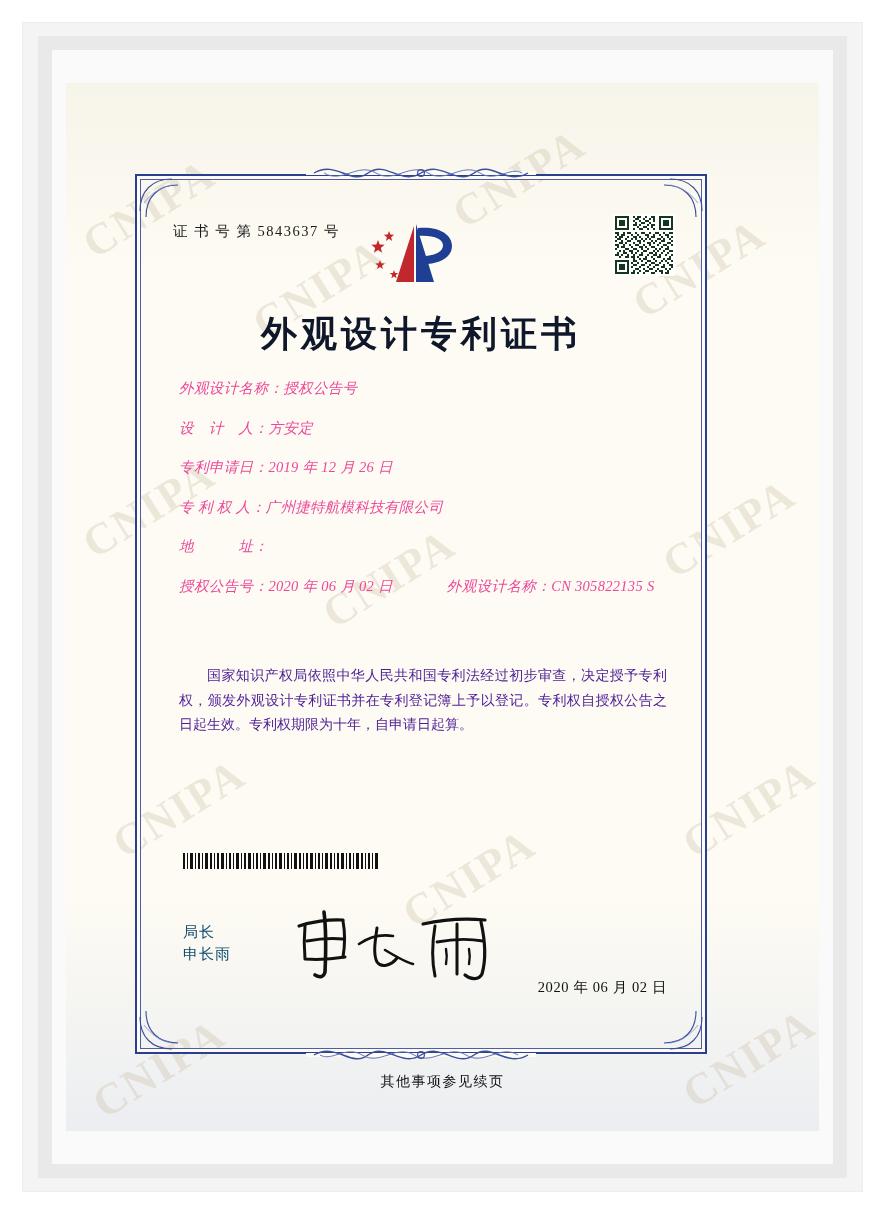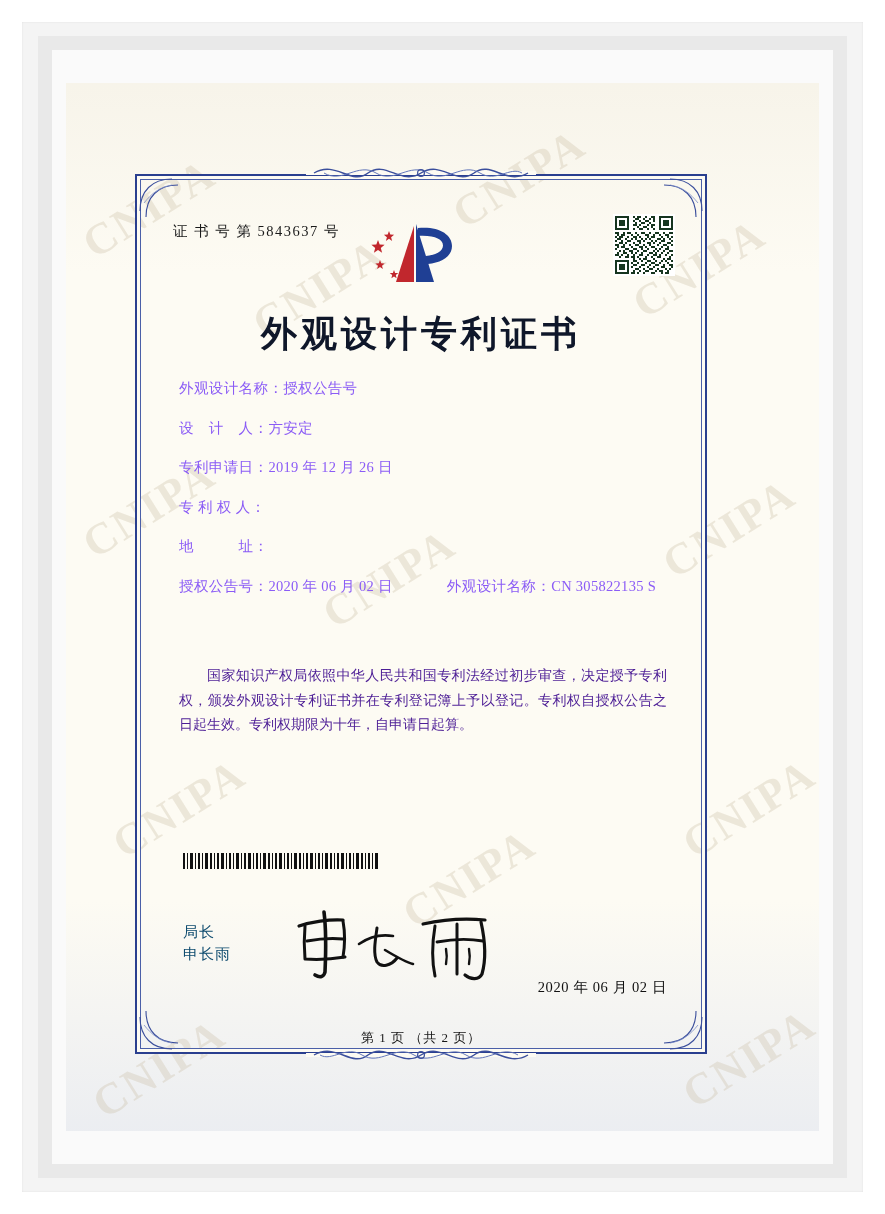--- a/index.html
+++ b/index.html
@@ -144,21 +144,22 @@
   .fields {
     position: absolute;
     left: 44px; top: 205px;
     right: 40px;
   }
   .field-row {
     display: flex;
     align-items: baseline;
     margin-bottom: 20.5px;
     font-size: 14.5px;
-    color: #8b5cf6;
+    color: #ec4899;
+    font-style: italic;
   }
   .field-label {
     flex: 0 0 auto;
     white-space: pre;
     letter-spacing: 0.4px;
   }
   .field-value {
     flex: 1 1 auto;
     letter-spacing: 0.3px;
   }
@@ -529,20 +530,21 @@
       <div class="field-row">
         <span class="field-label">设　计　人：</span>
         <span class="field-value">方安定</span>
       </div>
       <div class="field-row">
         <span class="field-label">专利申请日：</span>
         <span class="field-value">2019 年 12 月 26 日</span>
       </div>
       <div class="field-row">
         <span class="field-label">专 利 权 人：</span>
+        <span class="field-value">广州捷特航模科技有限公司</span>
       </div>
       <div class="field-row">
         <span class="field-label">地　　　址：</span>
       </div>
       <div class="field-row dual">
         <span class="field-label">授权公告号：</span>
         <span class="field-value">2020 年 06 月 02 日</span>
         <span class="field-gap"></span>
         <span class="field-label">外观设计名称：</span>
         <span class="field-value">CN 305822135 S</span>
@@ -631,16 +633,16 @@
         <path d="M150,22 C147,40 147,58 150,72" stroke-width="3"></path>
         <path d="M196,18 C200,36 201,56 197,70 C194,76 186,76 180,71" stroke-width="3.2"></path>
         <path d="M152,38 C168,35 186,35 198,37" stroke-width="2.8"></path>
         <path d="M172,20 C172,38 172,56 172,70" stroke-width="3"></path>
         <path d="M161,45 C162,50 162,55 161,60" stroke-width="2.4"></path>
         <path d="M184,45 C185,50 185,55 184,60" stroke-width="2.4"></path>
       </g>
     </svg>
 
     <div class="seal-date">2020 年 06 月 02 日</div>
-    <div class="page-no">第 1 页 （共 2 页）</div>
   </div>
 
+  <div class="note">其他事项参见续页</div>
 </div>
 
 </body></html>

